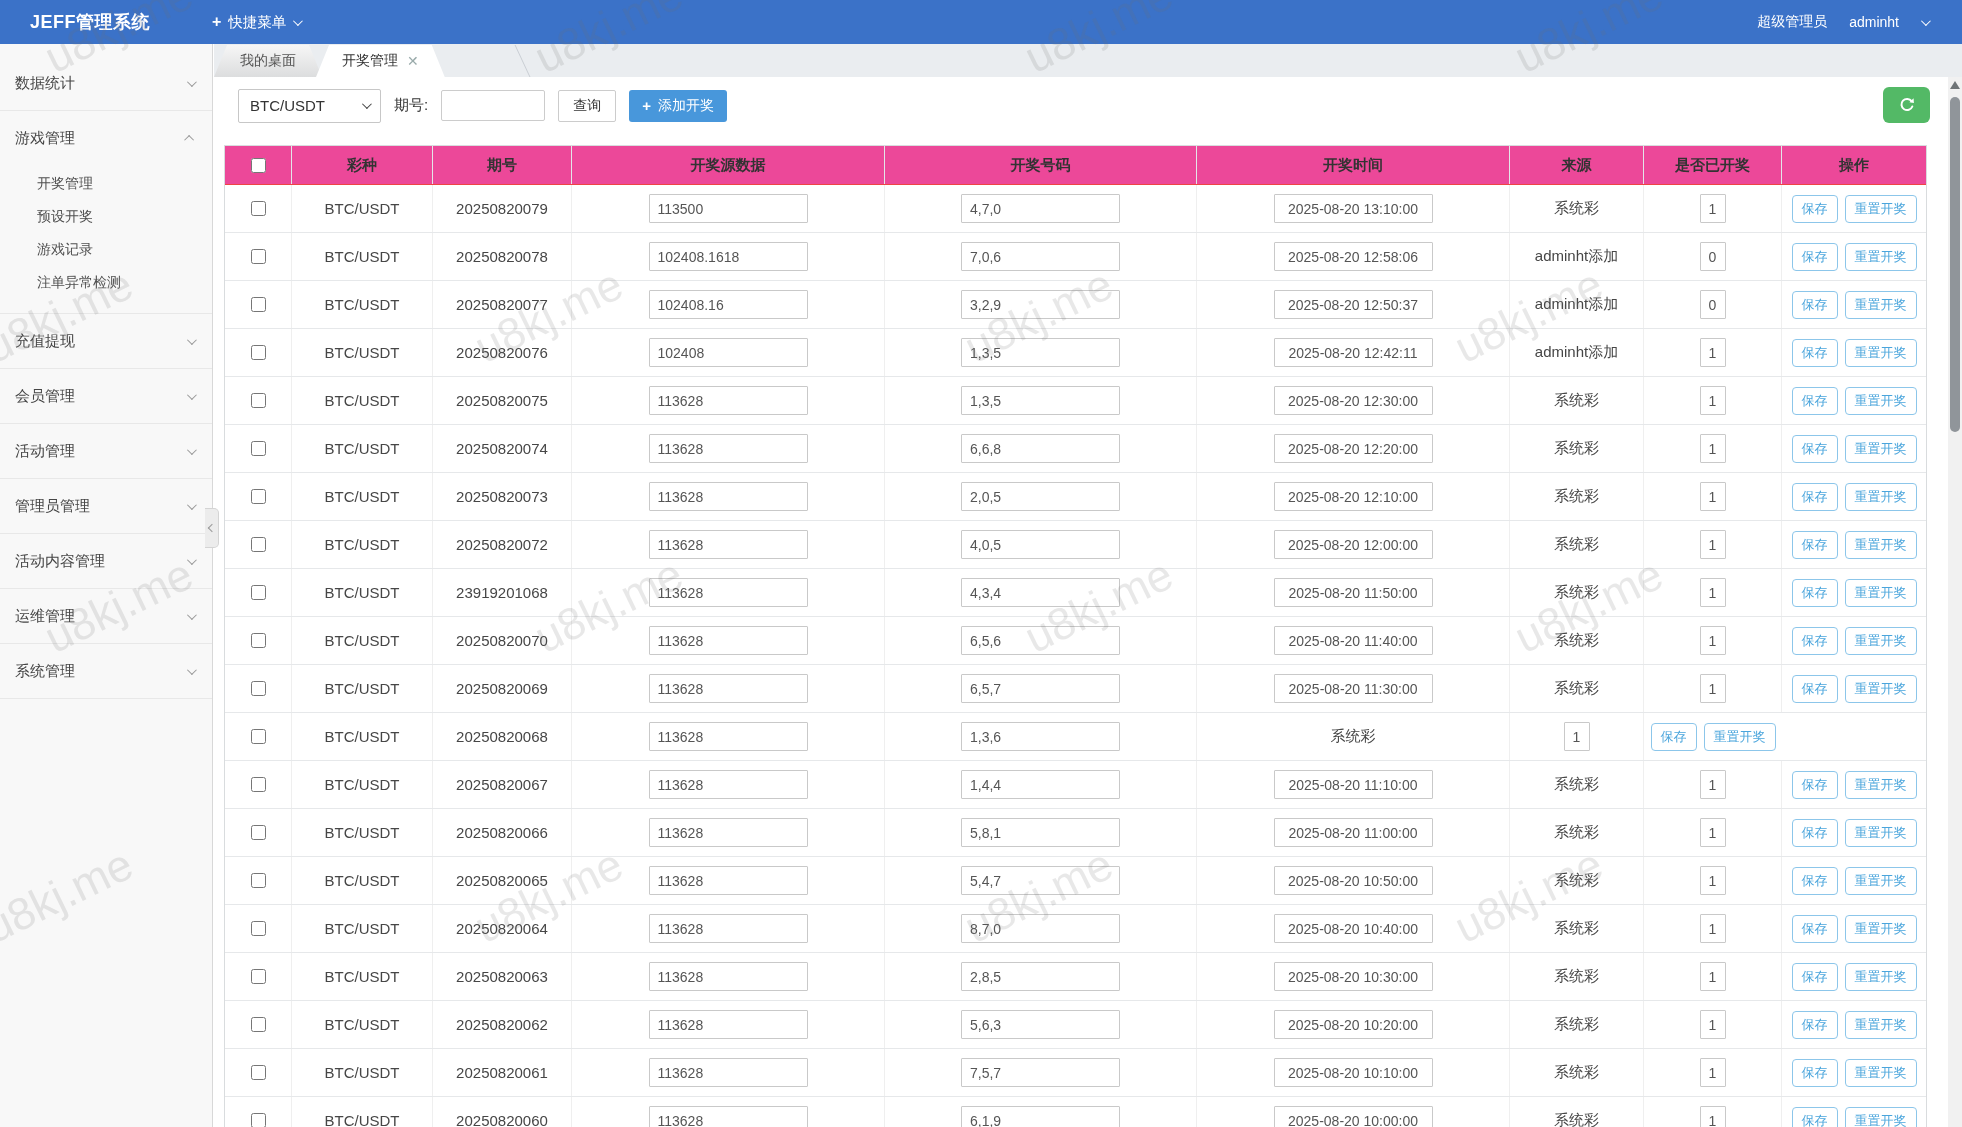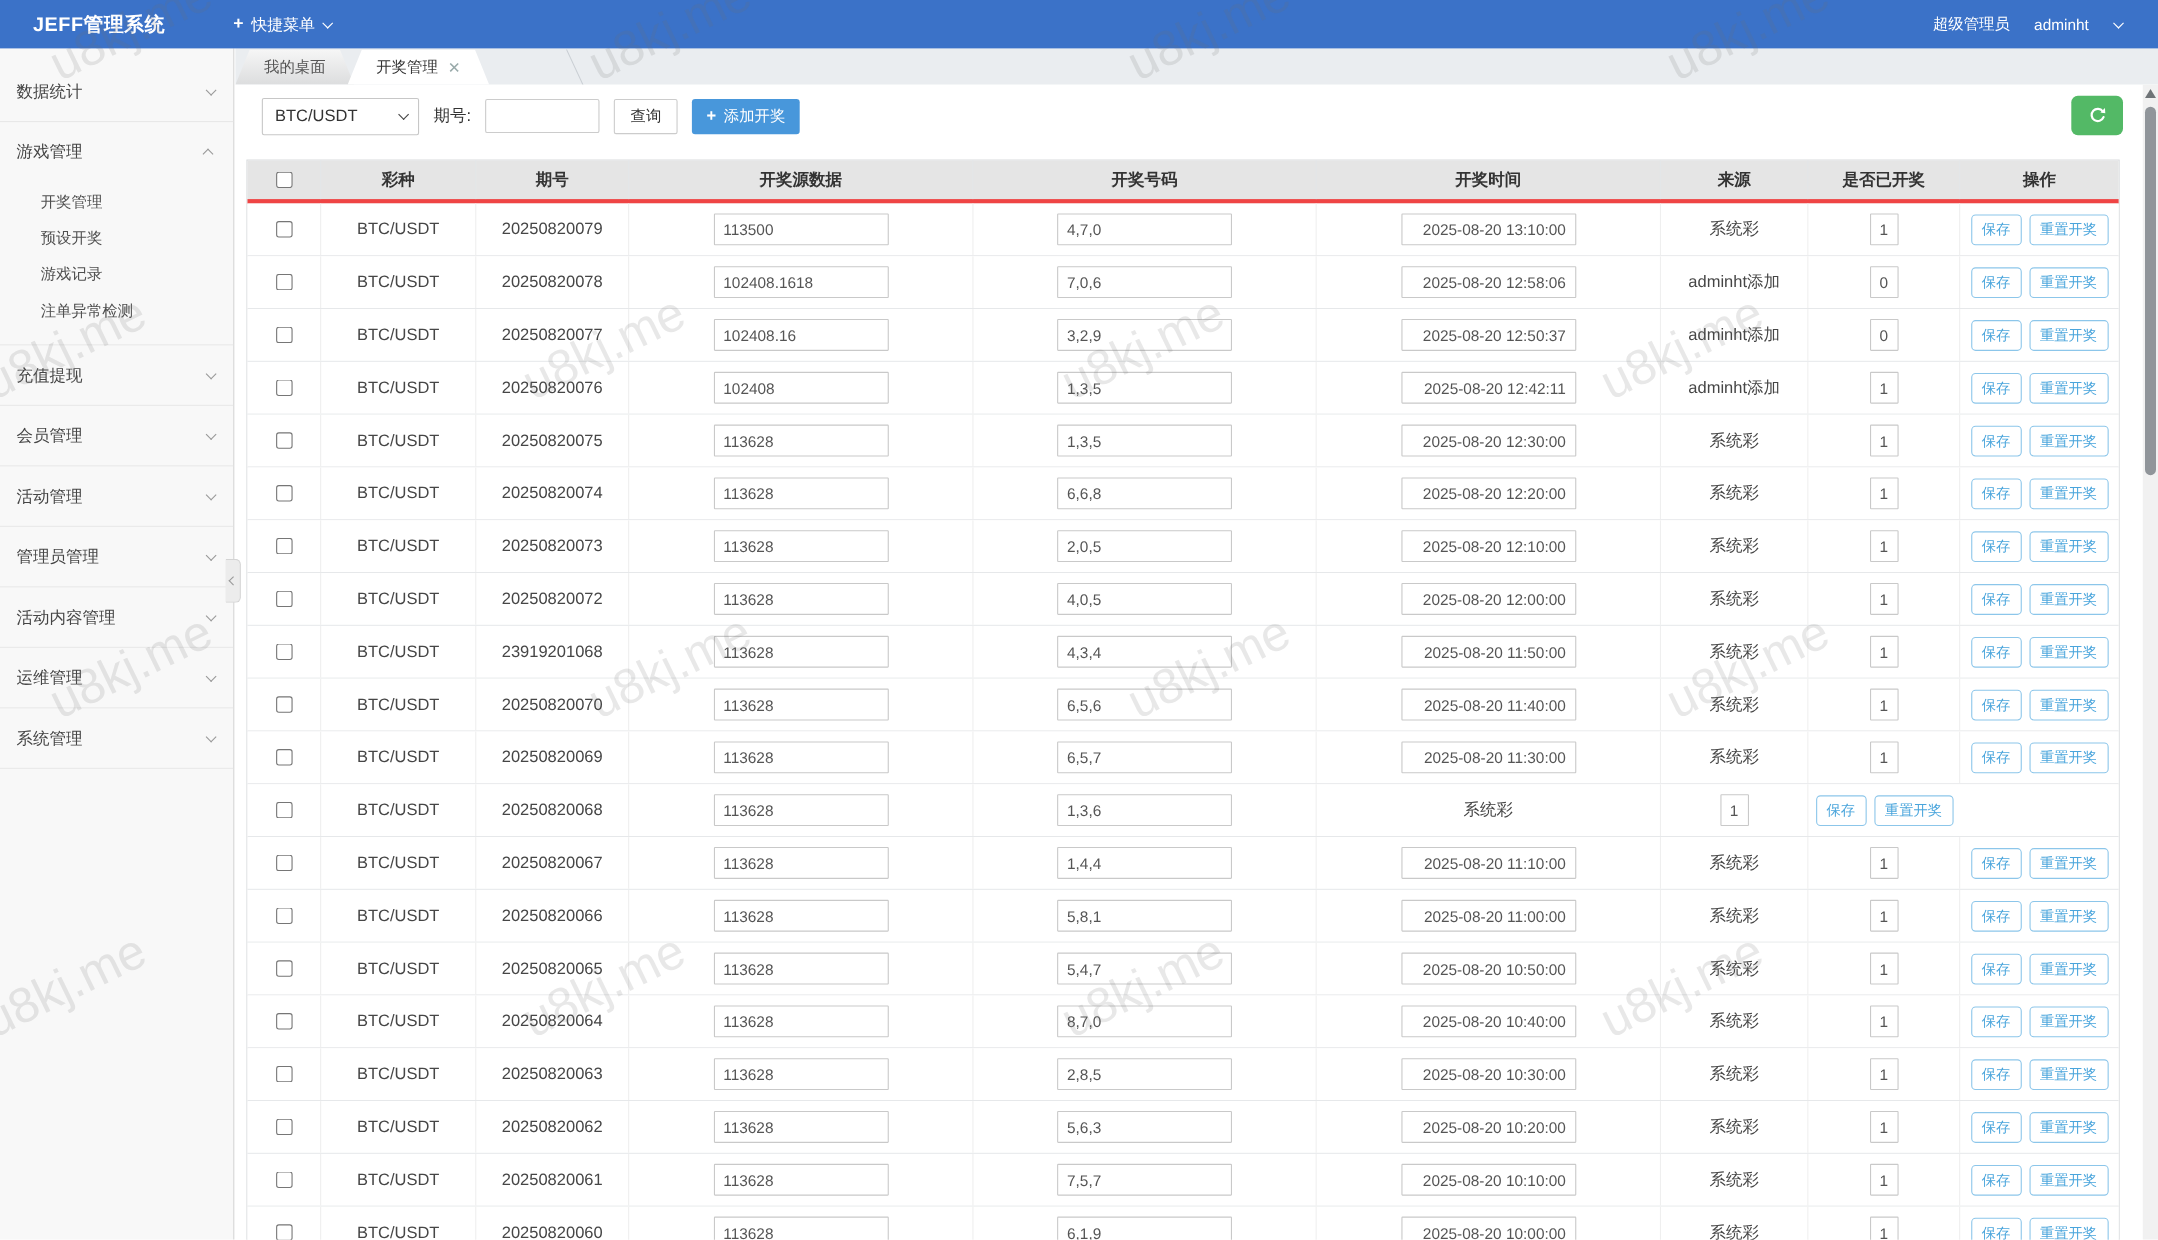--- a/index.html
+++ b/index.html
@@ -50,30 +50,30 @@
   .btn-query{height:32px;padding:0 14px;border:1px solid #ccc;border-radius:2px;background:#fff;font-size:14px;color:#333;cursor:pointer;}
   .btn-add{height:32px;padding:0 13px;background:#4897db;color:#fff;border:none;border-radius:3px;
     font-size:14px;display:flex;align-items:center;gap:7px;cursor:pointer;}
   .btn-add .plus{font-size:15px;}
   .btn-refresh{position:absolute;right:32px;top:10px;width:47px;height:36px;background:#53b966;border:none;
     border-radius:6px;display:flex;align-items:center;justify-content:center;cursor:pointer;}
 
   
   .table{margin:11px 0 0 10px;width:1703px;border:1px solid #d9dcde;}
   .grid{display:grid;grid-template-columns:67px 141px 139px 313px 312px 313px 134px 138px 144px;}
-  .thead{height:39px;background:#e5e5e5;border-bottom:4px solid #ef4444;font-weight:bold;font-size:15px;color:#333;}
+  .thead{height:39px;background:#ec4899;border-bottom:1px solid #ef4444;font-weight:bold;font-size:15px;color:#333;}
   .thead>div{display:flex;align-items:center;justify-content:center;border-right:1px solid #e3e6e8;}
   .thead>div:last-child{border-right:none;}
   .trow{height:48px;border-bottom:1px solid #e6e8ea;font-size:15px;color:#464646;background:#fff;}
   .cell{display:flex;align-items:center;justify-content:center;border-right:1px solid #efefef;}
   .cell:last-child{border-right:none;}
   .ti{height:29px;border:1px solid #c9c9c9;border-radius:1px;font-size:14px;color:#555;padding:0 8px;background:#fff;}
   .w160{width:159px;}
   .w26{width:26px;padding:0;text-align:center;}
-  .tcenter{text-align:right;}
+  .tcenter{text-align:center;}
   .actions{gap:7px;}
   .btn-lite{height:28px;padding:0 9px;border:1px solid #8cc6ea;color:#4aa5dc;background:#fff;border-radius:4px;
     font-size:13px;cursor:pointer;white-space:nowrap;}
   input[type=checkbox]{width:15px;height:15px;cursor:pointer;}
 
   
   .vscroll{position:absolute;right:0;top:33px;bottom:0;width:14px;background:#f1f1f1;z-index:25;}
   .sb-arrow{position:absolute;top:4px;left:2px;width:0;height:0;border-left:5px solid transparent;
     border-right:5px solid transparent;border-bottom:8px solid #6f7477;cursor:pointer;}
   .sb-thumb{position:absolute;top:20px;left:2px;width:10px;height:335px;background:#90959a;border-radius:5px;cursor:pointer;}

